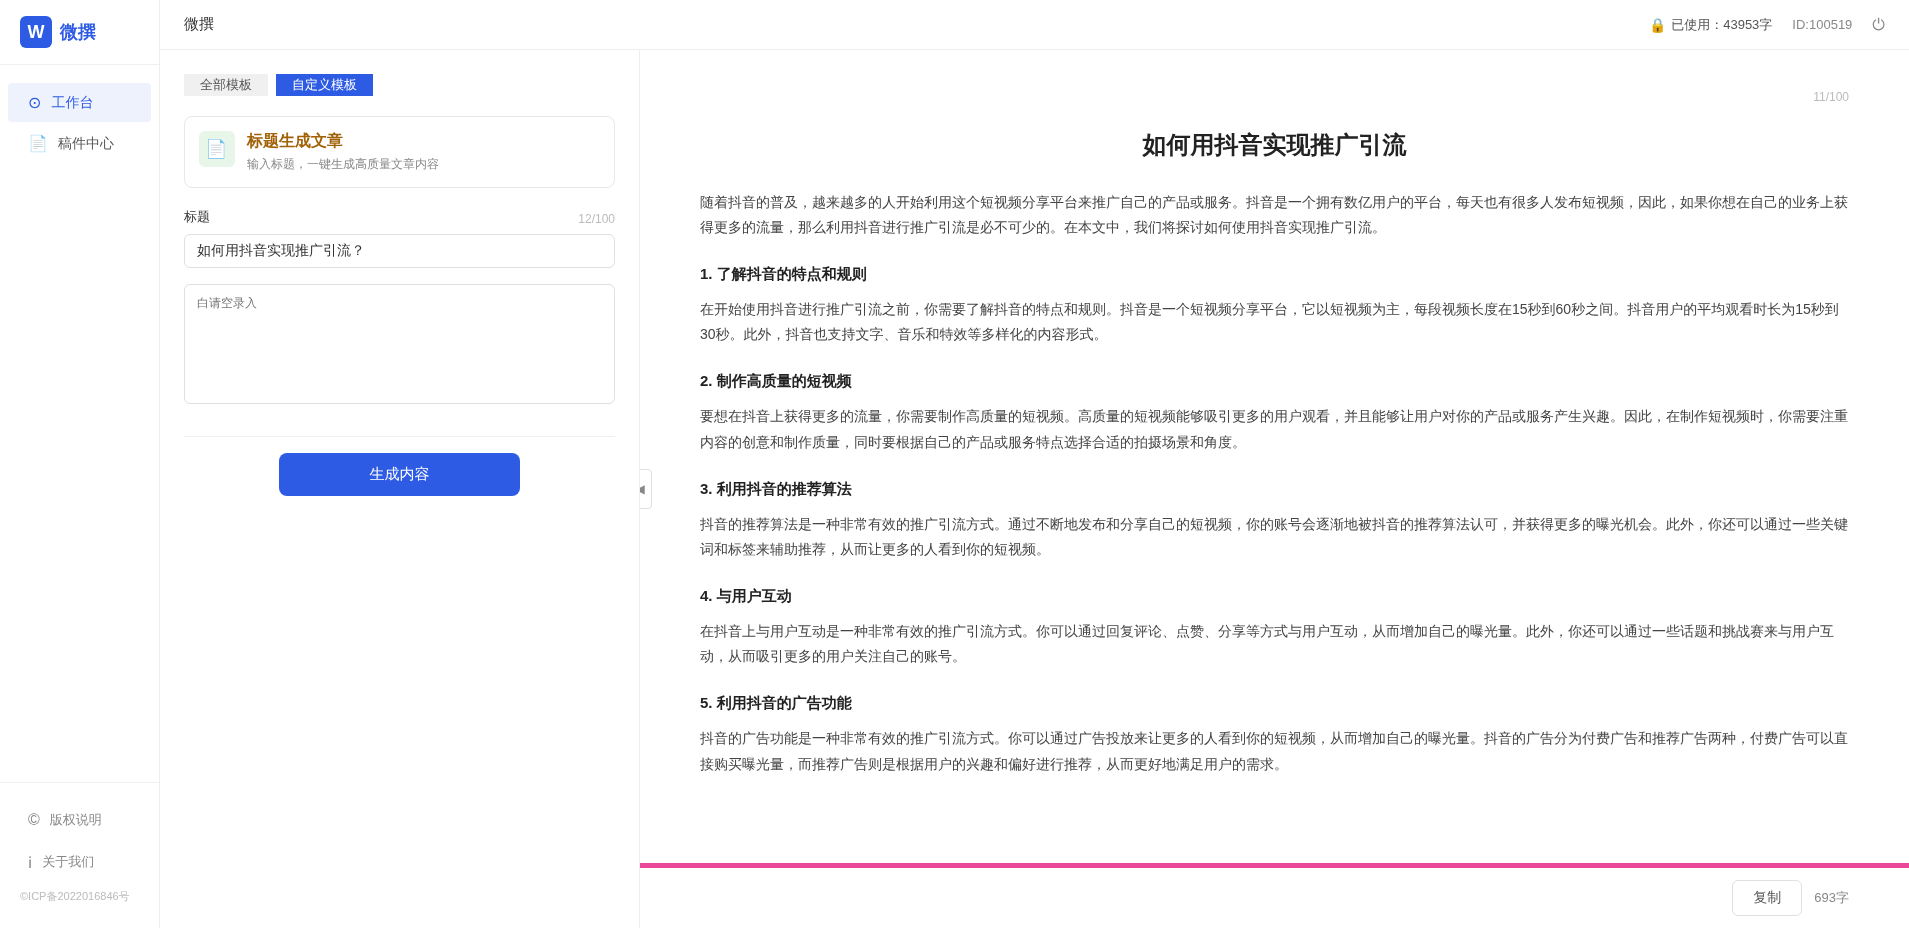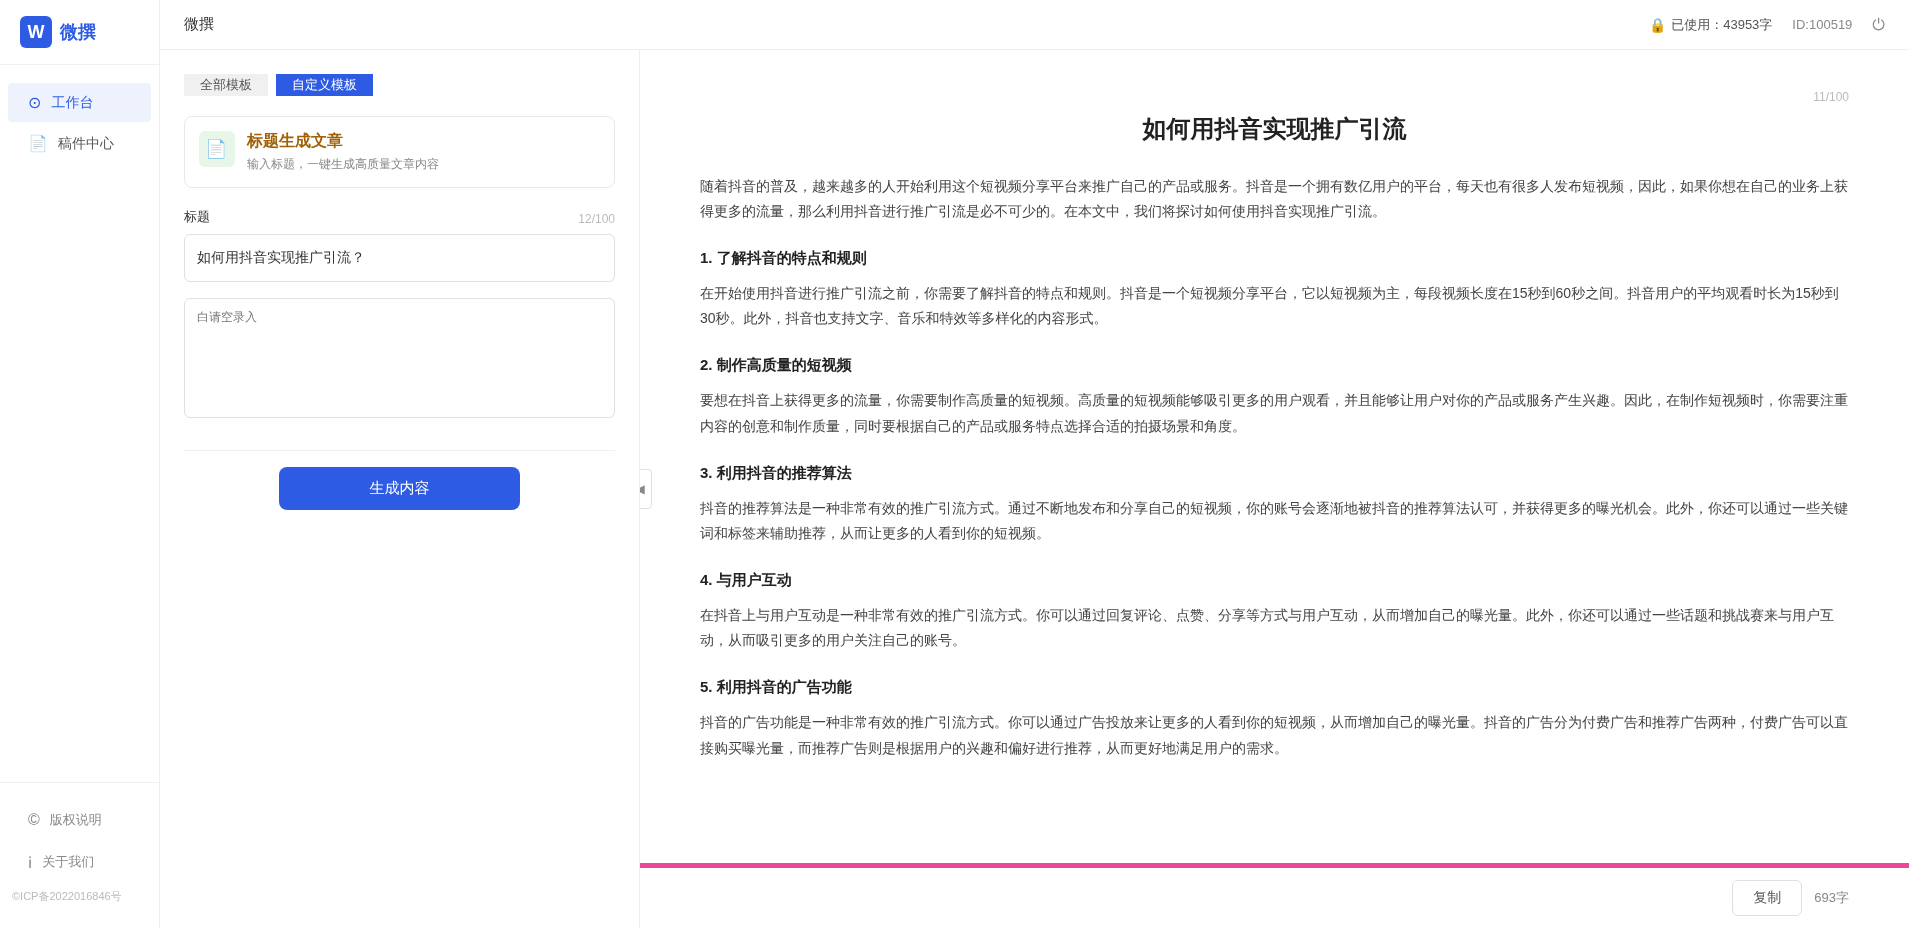--- a/index.html
+++ b/index.html
@@ -41,21 +41,21 @@
       cursor: pointer; color: #555;
       border-radius: 4px; margin: 2px 8px;
     }
     .nav-item.active { color: #2d5be3; background: #eef2fd; }
     .nav-icon { font-size: 16px; }
     .nav-bottom {
       padding: 16px 0;
       border-top: 1px solid #f0f0f0;
     }
     .nav-bottom .nav-item { font-size: 13px; color: #888; }
-    .icp-text { font-size: 11px; color: #bbb; padding: 4px 12px 8px; }
+    .icp-text { font-size: 11px; color: #bbb; padding: 4px 20px 8px; }
 
     
     .main-content {
       flex: 1;
       display: flex;
       flex-direction: column;
       overflow: hidden;
     }
     .topbar {
       background: #fff;
@@ -112,21 +112,21 @@
     .template-title { font-size: 16px; font-weight: 600; color: #a16207; margin-bottom: 4px; }
     .template-desc { font-size: 12px; color: #888; }
 
     .form-section { margin-bottom: 16px; }
     .form-label {
       display: flex; justify-content: space-between; align-items: flex-end;
       font-size: 13px; color: #333; margin-bottom: 8px; font-weight: 500;
     }
     .form-label-count { color: #bbb; font-size: 12px; }
     .form-input {
-      width: 100%; padding: 15px 12px; border: 1px solid #e0e0e0;
+      width: 100%; padding: 8px 12px; border: 1px solid #e0e0e0;
       border-radius: 6px; font-size: 14px; color: #333; outline: none;
       resize: none; font-family: inherit;
     }
     .form-textarea-placeholder {
       width: 100%; height: 120px; padding: 10px 12px; border: 1px solid #e0e0e0;
       border-radius: 6px; font-size: 12px; color: #bbb; outline: none;
       resize: none; font-family: inherit; display: flex; align-items: flex-start;
     }
 
     .divider { height: 1px; background: #f0f0f0; margin: 16px 0; }
@@ -159,21 +159,21 @@
       cursor: pointer;
       display: flex; align-items: center; justify-content: center;
       color: #888; z-index: 10;
       font-size: 12px;
     }
 
     .article-container {
       flex: 1; overflow-y: auto; padding: 40px 60px;
     }
     .article-page-info {
-      text-align: right; font-size: 12px; color: #bbb; margin-bottom: 8px;
+      text-align: right; font-size: 12px; color: #bbb; margin-bottom: 24px;
     }
     .article-title {
       font-size: 24px; font-weight: bold; color: #222;
       text-align: center; margin-bottom: 28px; line-height: 1.4;
     }
     .article-body {
       font-size: 14px; line-height: 1.8; color: #444;
     }
     .article-body p { margin-bottom: 16px; }
     .article-body .section-heading {

